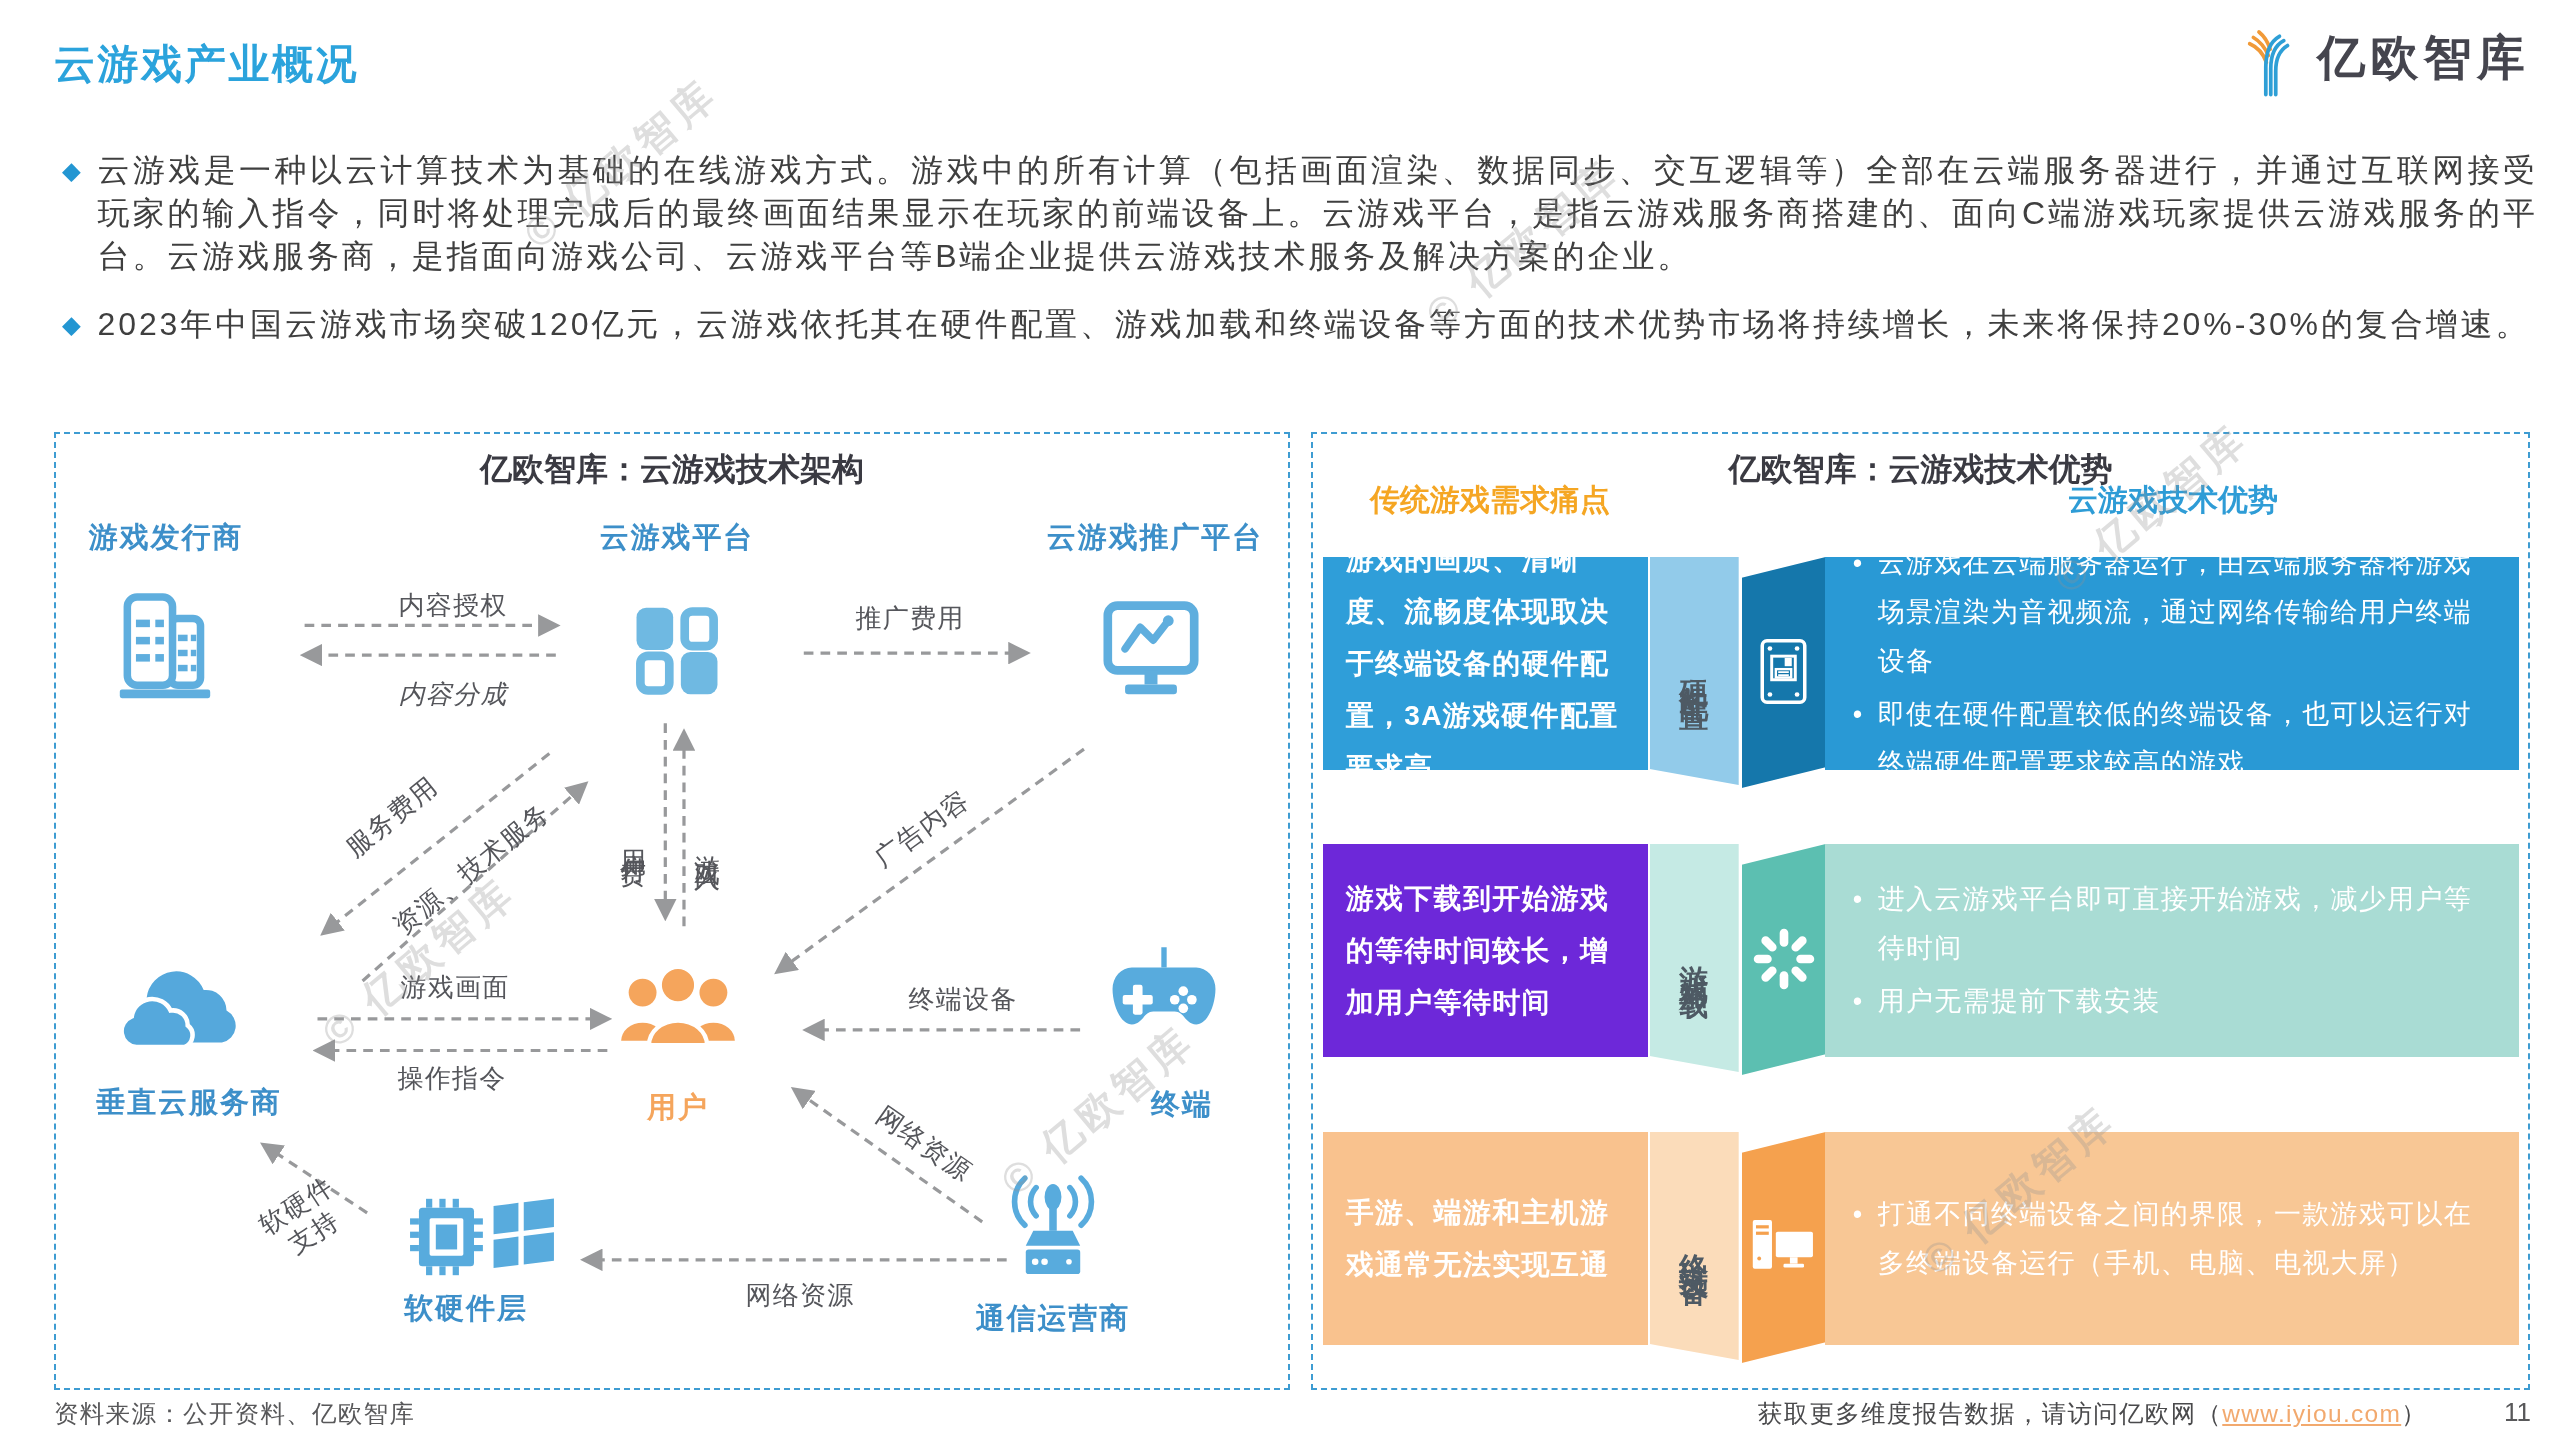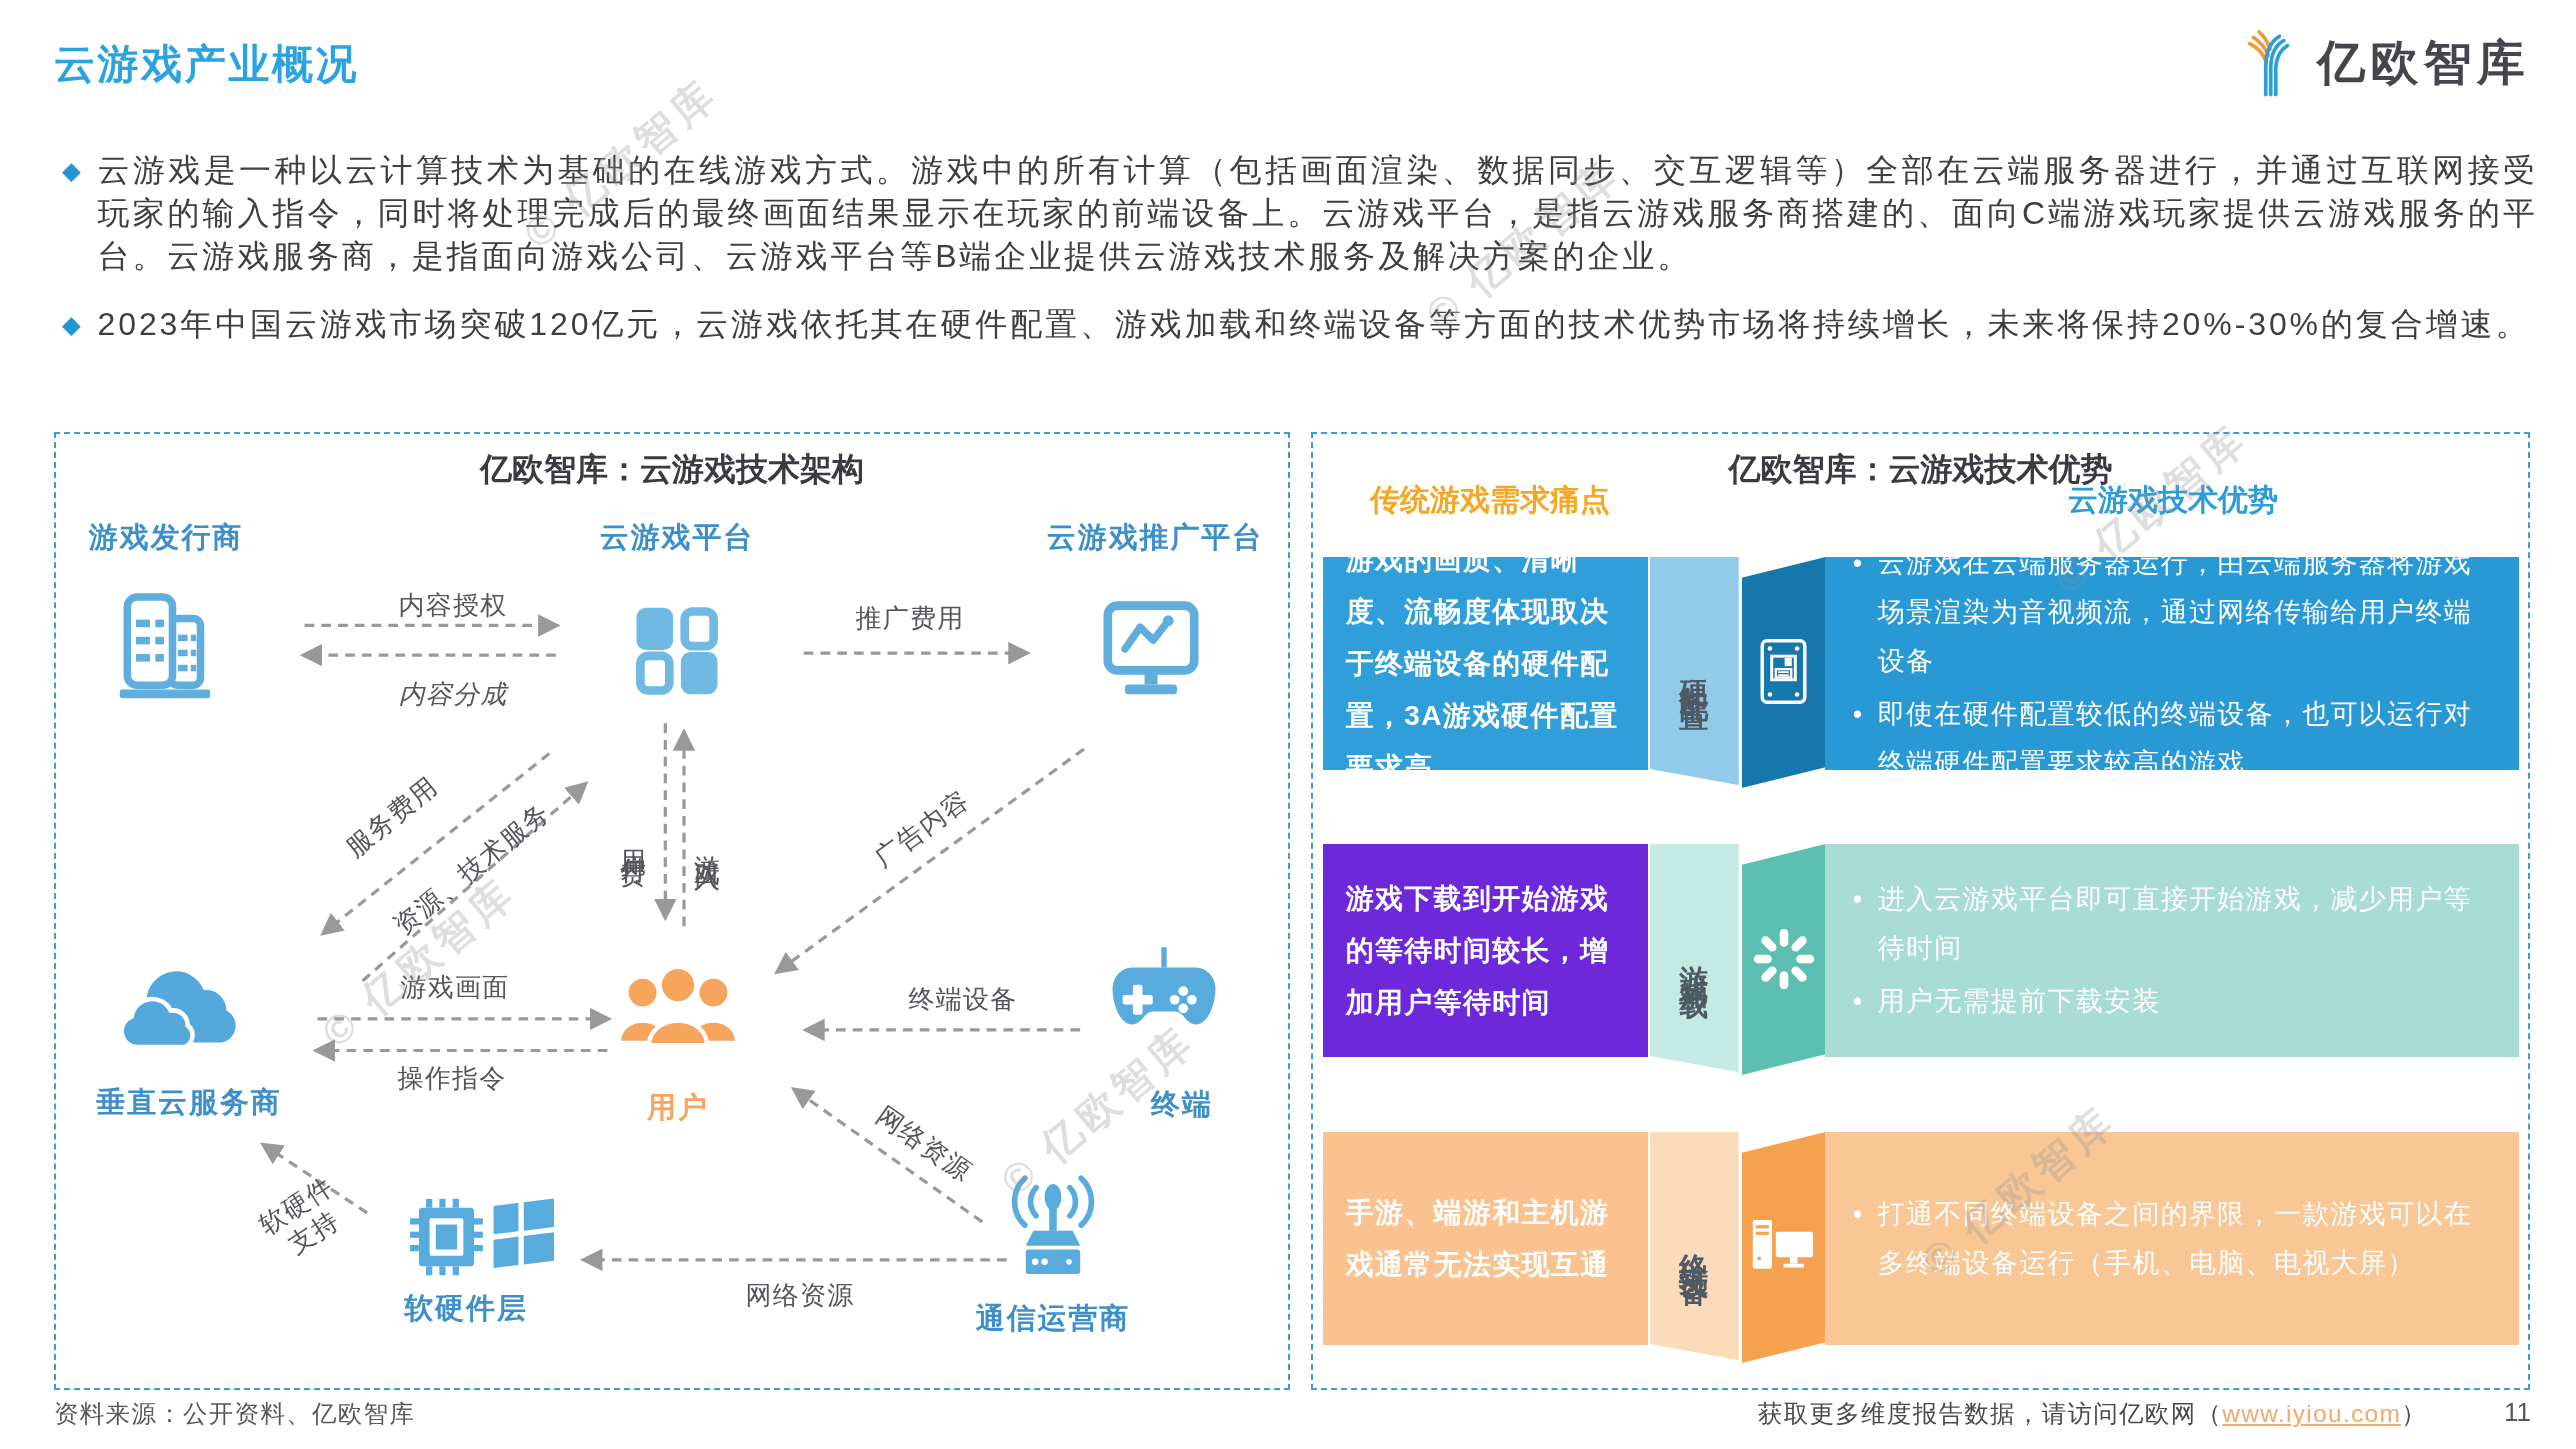--- a/index.html
+++ b/index.html
@@ -2,21 +2,21 @@
 <html style="font-size:10.3px"><head>
 <meta charset="utf-8">
 <style>
   html,body{margin:0;padding:0;}
   body{
     width:2576px;height:1449px;position:relative;background:#ffffff;
     font-family:"Liberation Sans","DejaVu Sans",sans-serif;overflow:hidden;
   }
   
   .page-title{position:absolute;left:54px;top:37px;font-size:41px;font-weight:bold;color:#2BA3DC;letter-spacing:2.6px;}
-  .logo{position:absolute;right:46px;top:26px;display:flex;align-items:center;gap:14px;}
+  .logo{position:absolute;right:46px;top:26px;display:flex;gap:14px;}
   .logo-text{font-size:48px;font-weight:600;color:#45454E;letter-spacing:5.2px;}
   
   .intro{position:absolute;left:62px;top:149px;width:2476px;}
   .intro-item{display:flex;gap:16.7px;margin-bottom:24.5px;}
   .diamond-icon{flex:0 0 auto;color:#2396D2;font-size:24.5px;line-height:43px;}
   .diamond-icon::before{content:"◆";}
   .intro-text{font-size:32px;line-height:43px;letter-spacing:2.9px;color:#3F3F3F;text-align:justify;}
   
   .panel{position:absolute;top:432px;height:958px;border:2.6px dashed #3E9CD2;box-sizing:border-box;}
   .panel-left{left:54px;width:1236px;}

